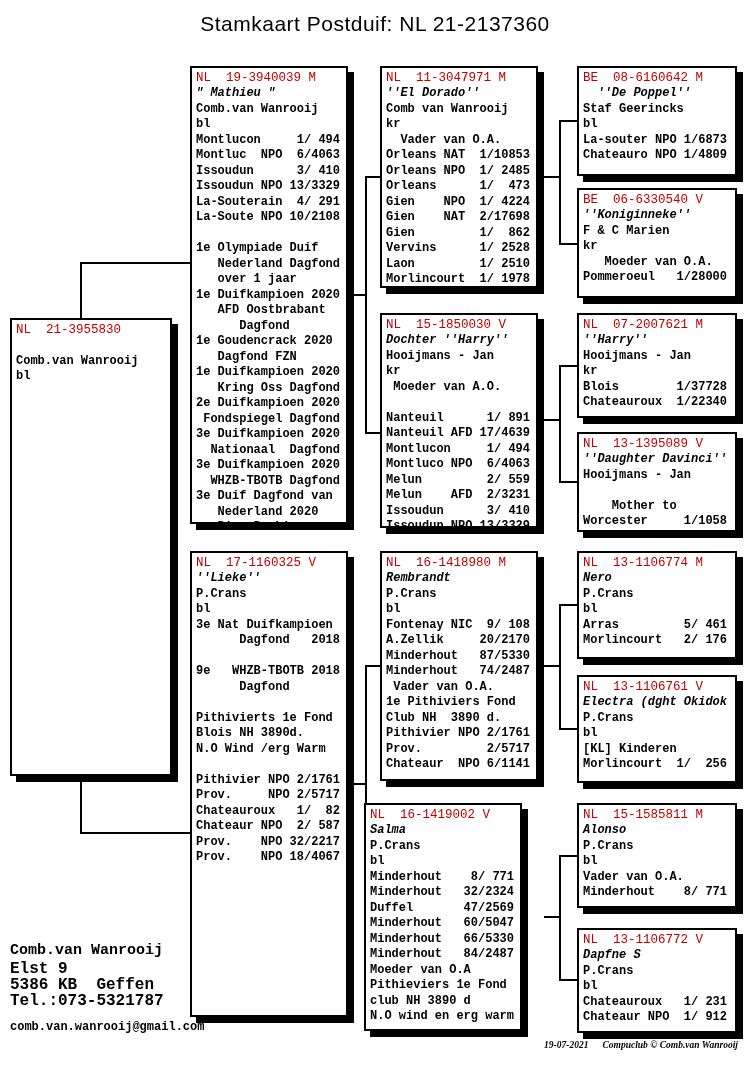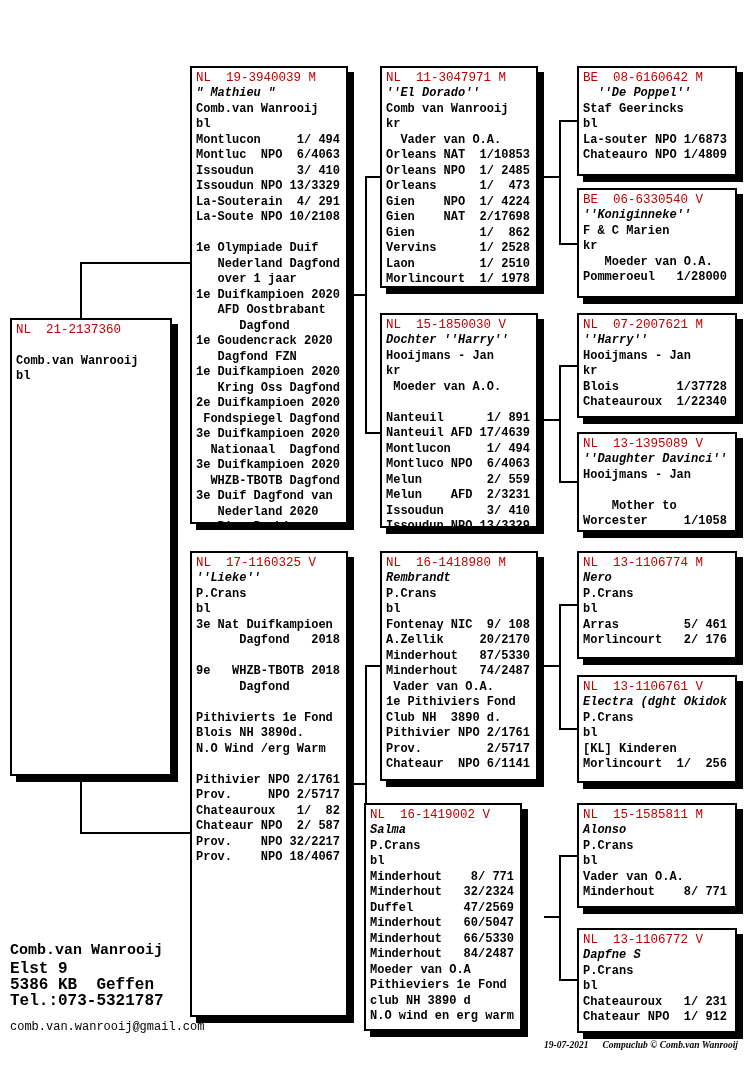--- a/index.html
+++ b/index.html
@@ -12,29 +12,30 @@
         box-shadow:6px 6px 0 0 #000;box-sizing:border-box;overflow:hidden;}
   .phead{font-weight:normal;font-size:12.5px;color:#c00000;padding:3px 4px 1px 4px;white-space:pre;}
   .pname{font-weight:bold;font-style:italic;font-size:12px;line-height:15.5px;min-height:15.5px;
          padding:0 4px;white-space:pre;}
   .pbody{padding:0 4px;}
   .pline{font-weight:bold;font-size:12px;line-height:15.5px;min-height:15.5px;white-space:pre;}
   .conn{position:absolute;background:#000;}
   .owner{position:absolute;left:10px;top:941px;}
   .owner-name{font-weight:bold;font-size:15px;line-height:20px;white-space:pre;}
   .owner-line{font-weight:bold;font-size:16px;line-height:16px;white-space:pre;}
-  .owner-email{font-weight:normal;font-size:12px;line-height:16px;margin-top:10px;white-space:pre;}
+  .owner-email{font-weight:bold;font-size:12px;line-height:16px;margin-top:10px;white-space:pre;}
   .footer{position:absolute;right:12px;top:1040px;display:flex;gap:14px;
           font-style:italic;font-weight:bold;font-size:9.5px;color:#000;font-family:Liberation Serif, serif;}
 </style>
 </head>
 <body>
 
 <div id="page">
 
+  <div class="title">Stamkaart Postduif: NL  21-2137360</div>
 
   <div class="conn" style="left:80px;top:262px;width:2px;height:58px;"></div>
   <div class="conn" style="left:80px;top:262px;width:110px;height:2px;"></div>
   <div class="conn" style="left:80px;top:776px;width:2px;height:58px;"></div>
   <div class="conn" style="left:80px;top:832px;width:110px;height:2px;"></div>
 
   <div class="conn" style="left:354px;top:294px;width:12px;height:2px;"></div>
   <div class="conn" style="left:365px;top:176px;width:2px;height:258px;"></div>
   <div class="conn" style="left:365px;top:176px;width:15px;height:2px;"></div>
   <div class="conn" style="left:365px;top:432px;width:15px;height:2px;"></div>
@@ -58,21 +59,21 @@
   <div class="conn" style="left:559px;top:604px;width:2px;height:126px;"></div>
   <div class="conn" style="left:559px;top:604px;width:18px;height:2px;"></div>
   <div class="conn" style="left:559px;top:728px;width:18px;height:2px;"></div>
 
   <div class="conn" style="left:544px;top:916px;width:16px;height:2px;"></div>
   <div class="conn" style="left:559px;top:855px;width:2px;height:126px;"></div>
   <div class="conn" style="left:559px;top:855px;width:18px;height:2px;"></div>
   <div class="conn" style="left:559px;top:979px;width:18px;height:2px;"></div>
 
   <div class="pbox" style="left:10px;top:318px;width:162px;height:458px;">
-    <div class="phead">NL  21-2137360</div>
+    <div class="phead">NL  21-3955830</div>
     <div class="pname">&nbsp;</div>
     <div class="pbody">
         <div class="pline">Comb.van Wanrooij</div>
         <div class="pline">bl</div>
       </div>
   </div>
 
   <div class="pbox" style="left:190px;top:66px;width:158px;height:458px;">
     <div class="phead">NL  19-3940039 M</div>
     <div class="pname">" Mathieu "</div>

